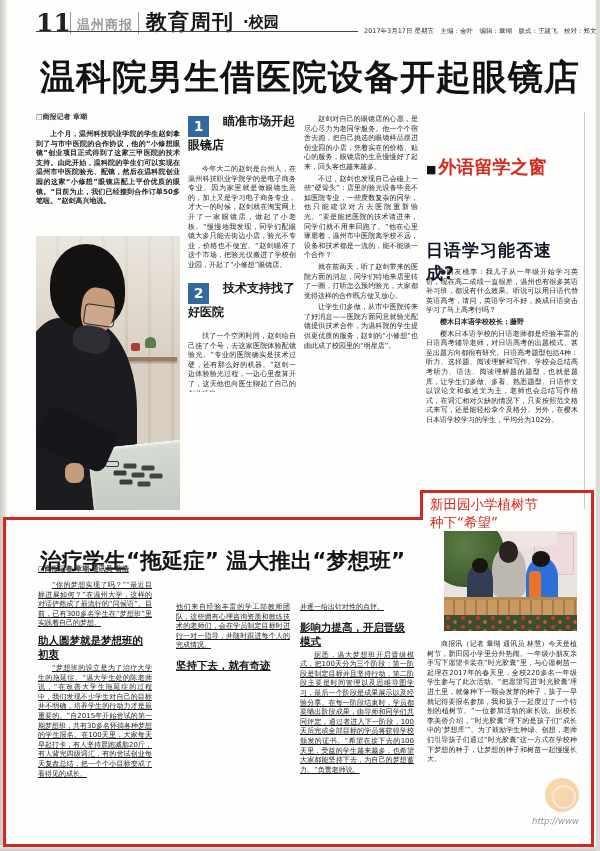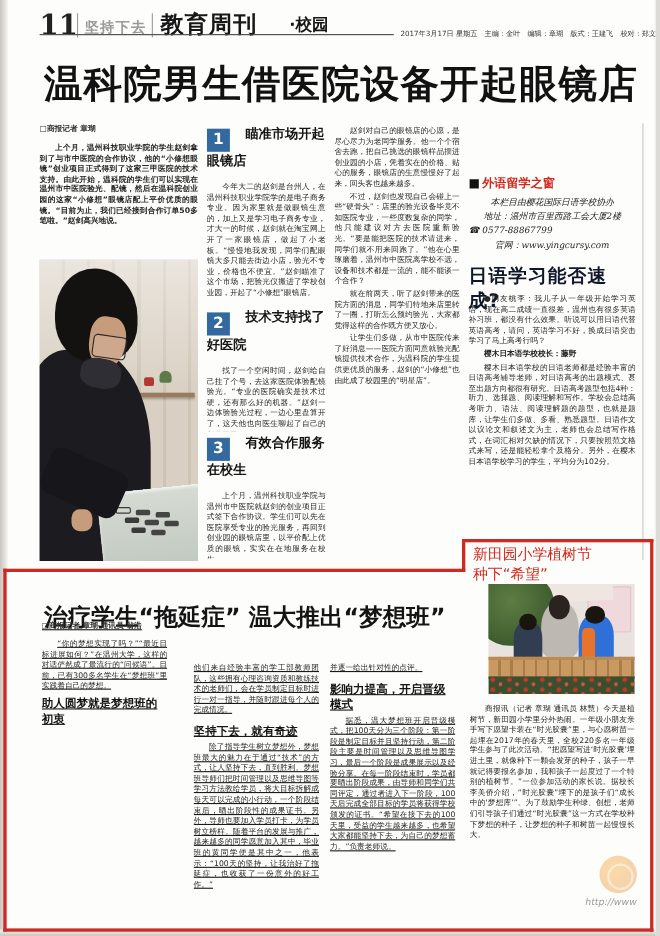--- a/index.html
+++ b/index.html
@@ -9,21 +9,21 @@
   
   .edge-left{left:0;top:0;width:7px;height:851px;background:linear-gradient(90deg,#c9c6c1,#f2f1ee);}
   .edge-bottom{left:0;top:845px;width:600px;height:6px;background:linear-gradient(180deg,#f2f1ee,#c9c6c1);}
   .edge-right{left:595px;top:0;width:5px;height:851px;background:linear-gradient(270deg,#cfccc8,#f6f5f2);}
 
   
   .pagenum{left:36px;top:8px;font-family:"DejaVu Serif","Liberation Serif",serif;font-size:25px;font-weight:bold;color:#222;}
   .hdr-sep{top:12px;width:1px;height:22px;background:#9a9a9a;}
   .paper-name{left:77px;top:16px;font-size:13px;font-weight:bold;color:#9a9a9a;letter-spacing:1px;}
   .weekly{left:146px;top:8px;font-size:21px;font-weight:900;color:#171717;letter-spacing:1px;}
-  .campus{left:243px;top:13px;font-size:15px;font-weight:900;color:#171717;margin-left:20px;}
+  .campus{left:243px;top:13px;font-size:15px;font-weight:900;color:#171717;}
   .hdr-rule{left:36px;top:31px;width:322px;height:1px;background:#444;}
   .dateline{left:364px;top:27px;font-size:6.5px;color:#333;letter-spacing:0;white-space:nowrap;}
 
   
   .lead-headline{left:40px;top:54px;width:540px;font-size:35px;line-height:46px;font-weight:900;
                  color:#121212;letter-spacing:1px;white-space:nowrap;}
 
   .bt{font-size:7px;line-height:9.6px;text-align:justify;color:#262626;margin-top:39px;}
   .byline{font-size:7px;font-weight:bold;color:#333;}
   .indent{text-indent:14px;margin:0 0 2px 0;}
@@ -34,21 +34,21 @@
   .colC{left:304px;top:115px;width:114px;height:394px;overflow:hidden;}
   .colD{left:426px;width:152px;}
   .vrule{left:584px;top:112px;width:1px;height:397px;background:#c8c8c6;}
 
   .num-box{width:21px;height:21px;background:#34699f;color:#fff;font-size:14px;font-weight:bold;
            text-align:center;line-height:21px;display:inline-block;}
   .sec-title{font-size:12px;font-weight:900;color:#161616;margin-left:9px;vertical-align:6px;}
   .sec-body{margin-top:6px;}
 
   
-  .ad-label{font-size:11px;font-weight:900;color:#d42a1e;}
+  .ad-label{font-size:18px;font-weight:900;color:#d42a1e;}
   .ad-sq{color:#111;font-size:11px;margin-right:2px;}
   .ad-info{font-size:8px;line-height:13px;color:#222;font-style:italic;font-family:"DejaVu Serif","Liberation Serif",serif;}
   .jp-title{font-size:17px;font-weight:900;color:#0f172a;letter-spacing:1px;}
 
   
   .photoA{left:36px;top:236px;width:144px;height:274px;overflow:hidden;
           background:repeating-linear-gradient(90deg,#d9d0c3 0 20px,#cec4b4 20px 23px);}
   .photoA .glow{position:absolute;left:0;top:0;width:100%;height:45%;background:linear-gradient(180deg,rgba(255,255,255,.45),rgba(255,255,255,0));}
   .photoA .shelf{position:absolute;left:62%;top:44%;width:36%;height:4px;background:#9a7b5c;box-shadow:0 2px 2px rgba(0,0,0,.25);}
   .photoA .shelf-item-red{position:absolute;left:66%;top:39%;width:9px;height:8px;background:#b03a30;border-radius:2px;}
@@ -105,21 +105,21 @@
 </head>
 <body>
 
 <div id="page">
   <div class="abs edge-left"></div>
   <div class="abs edge-right"></div>
   <div class="abs edge-bottom"></div>
 
   <div class="abs pagenum">11</div>
   <div class="abs hdr-sep" style="left:70px"></div>
-  <div class="abs paper-name">坚持下去</div>
+  <div class="abs paper-name">温州商报</div>
   <div class="abs hdr-sep" style="left:138px"></div>
   <div class="abs weekly">教育周刊</div>
   <div class="abs campus">·校园</div>
   <div class="abs hdr-rule"></div>
   <div class="abs dateline">2017年3月17日 星期五　主编：金叶　编辑：章瑚　版式：王建飞　校对：郑文</div>
 
   <div class="abs lead-headline">温科院男生借医院设备开起眼镜店</div>
 
   <div class="abs colA">
     <div class="byline">□商报记者 章瑚</div>
@@ -144,42 +144,31 @@
   <div class="abs colB-sec" style="top:113px;height:165px">
     <span class="num-box">1</span>
     <span class="sec-title">瞄准市场开起眼镜店</span>
     <div class="bt indent sec-body">今年大二的赵剑是台州人，在温州科技职业学院学的是电子商务专业。因为家里就是做眼镜生意的，加上又是学习电子商务专业，才大一的时候，赵剑就在淘宝网上开了一家眼镜店，做起了小老板。“慢慢地我发现，同学们配眼镜大多只能去街边小店，验光不专业，价格也不便宜。”赵剑瞄准了这个市场，把验光仪搬进了学校创业园，开起了“小修想”眼镜店。</div>
   </div>
   <div class="abs colB-sec" style="top:280px;height:112px">
     <span class="num-box">2</span>
     <span class="sec-title">技术支持找了好医院</span>
     <div class="bt indent sec-body">找了一个空闲时间，赵剑给自己挂了个号，去这家医院体验配镜验光。“专业的医院确实是技术过硬，还有那么好的机器。”赵剑一边体验验光过程，一边心里盘算开了，这天他也向医生聊起了自己的创业项目。</div>
   </div>
-  <div class="abs colB-sec" style="top:394px;height:114px">
-    <span class="num-box">3</span>
-    <span class="sec-title">有效合作服务在校生</span>
-    <div class="bt indent sec-body">上个月，温州科技职业学院与温州市中医院就赵剑的创业项目正式签下合作协议。学生们可以先在医院享受专业的验光服务，再回到创业园的眼镜店里，以平价配上优质的眼镜，实实在在地服务在校生。</div>
-  </div>
 
   <div class="abs colC">
     <p class="bt indent">赵剑对自己的眼镜店的心愿，是尽心尽力为老同学服务。他一个个宿舍去跑，把自己挑选的眼镜样品摆进创业园的小店，凭着实在的价格、贴心的服务，眼镜店的生意慢慢好了起来，回头客也越来越多。</p>
     <p class="bt indent">不过，赵剑也发现自己会碰上一些“硬骨头”：店里的验光设备毕竟不如医院专业，一些度数复杂的同学，他只能建议对方去医院重新验光。“要是能把医院的技术请进来，同学们就不用来回跑了。”他在心里琢磨着，温州市中医院离学校不远，设备和技术都是一流的，能不能谈一个合作？</p>
     <p class="bt indent">就在前两天，听了赵剑带来的医院方面的消息，同学们特地来店里转了一圈，打听怎么预约验光，大家都觉得这样的合作既方便又放心。</p>
     <p class="bt indent">让学生们多做，从市中医院传来了好消息——医院方面同意就验光配镜提供技术合作，为温科院的学生提供更优质的服务，赵剑的“小修想”也由此成了校园里的“明星店”。</p>
   </div>
   <div class="abs vrule"></div>
 
   <div class="abs colD" style="top:155px">
     <span class="ad-sq">■</span><span class="ad-label">外语留学之窗</span>
-  </div>
-  <div class="abs colD" style="top:177px">
-    <div class="ad-info" style="text-align:center">本栏目由樱花国际日语学校协办</div>
-    <div class="ad-info" style="text-align:center">地址：温州市百里西路工会大厦2楼</div>
-    <div class="ad-info">☎ 0577-88867799</div>
-    <div class="ad-info" style="text-align:center">官网：www.yingcursy.com</div>
   </div>
   <div class="abs colD jp-title" style="top:239px">日语学习能否速成?</div>
   <div class="abs colD" style="top:268px;height:241px;overflow:hidden">
     <p class="bt indent" style="font-family:'DejaVu Serif','Liberation Serif',serif">●网友桃李：我儿子从一年级开始学习英语，现在高二成绩一直很差，温州也有很多英语补习班，都没有什么效果。听说可以用日语代替英语高考，请问，英语学习不好，换成日语突击学习了马上高考行吗？</p>
     <p class="bt indent" style="font-weight:bold">樱木日本语学校校长：藤野</p>
     <p class="bt indent">樱木日本语学校的日语老师都是经验丰富的日语高考辅导老师，对日语高考的出题模式、甚至出题方向都很有研究。日语高考题型包括4种：听力、选择题、阅读理解和写作。学校会总结高考听力、语法、阅读理解题的题型，也就是题库，让学生们多做、多看、熟悉题型。日语作文以议论文和叙述文为主，老师也会总结写作格式，在词汇相对欠缺的情况下，只要按照范文格式来写，还是能轻松拿个及格分。另外，在樱木日本语学校学习的学生，平均分为102分。</p>
   </div>
 
   <div class="abs rb rb-left"></div>
   <div class="abs rb rb-top-a"></div>
@@ -187,26 +176,26 @@
   <div class="abs rb rb-top-b"></div>
   <div class="abs rb rb-right"></div>
   <div class="abs rb rb-bottom"></div>
 
   <div class="abs dream-headline">治疗学生“拖延症” 温大推出“梦想班”</div>
 
   <div class="abs bcol" style="left:38px">
     <div class="byline">□商报记者 章瑚 通讯员 翁浩</div>
     <p class="bt indent" style="margin-top:7px">“你的梦想实现了吗？”“最近目标进展如何？”在温州大学，这样的对话俨然成了最流行的“问候语”。目前，已有300多名学生在“梦想班”里实践着自己的梦想。</p>
     <div class="subhead">助人圆梦就是梦想班的初衷</div>
+    <p class="bt indent">“梦想班的设立是为了治疗大学生的拖延症。”温大学生处的陈老师说，“在改善大学生拖延症的过程中，我们发现不少学生对自己的目标并不明确，培养学生的行动力才是最重要的。”自2015年开始尝试的第一期梦想班，共有30多名怀揣各种梦想的学生报名。在100天里，大家每天早起打卡，有人坚持晨跑减脂20斤，有人背完四级词汇，有的尝试创业每天复盘总结，把一个个小目标变成了看得见的成长。</p>
   </div>
 
   <div class="abs bcol" style="left:176px">
     <p class="bt">他们来自经验丰富的学工部教师团队，这些拥有心理咨询资质和教练技术的老师们，会在学员制定目标时进行一对一指导，并随时跟进每个人的完成情况。</p>
     <div class="subhead">坚持下去，就有奇迹</div>
-    <p class="bt indent">除了指导学生树立梦想外，梦想班最大的魅力在于通过“技术”的方式，让人坚持下去，直到胜利。梦想班导师们把时间管理以及思维导图等学习方法教给学员，将大目标拆解成每天可以完成的小行动，一个阶段结束后，晒出阶段性的成果证书。另外，导师也要加入学员打卡，为学员树立榜样。随着平台的发展与推广，越来越多的同学愿意加入其中，毕业班的黄同学便是其中之一，他表示：“100天的坚持，让我治好了拖延症，也收获了一份意外的好工作。”</p>
   </div>
 
   <div class="abs bcol" style="left:300px">
     <p class="bt">并逐一给出针对性的点评。</p>
     <div class="subhead">影响力提高，开启晋级模式</div>
     <p class="bt indent">据悉，温大梦想班开启晋级模式，把100天分为三个阶段：第一阶段是制定目标并且坚持行动，第二阶段主要是时间管理以及思维导图学习，最后一个阶段是成果展示以及经验分享。在每一阶段结束时，学员都要晒出阶段成果，由导师和同学们共同评定，通过者进入下一阶段，100天后完成全部目标的学员将获得学校颁发的证书。“希望在接下去的100天里，受益的学生越来越多，也希望大家都能坚持下去，为自己的梦想蓄力。”负责老师说。</p>
   </div>
 
   <div class="abs tree-title">
     <div>新田园小学植树节</div>

